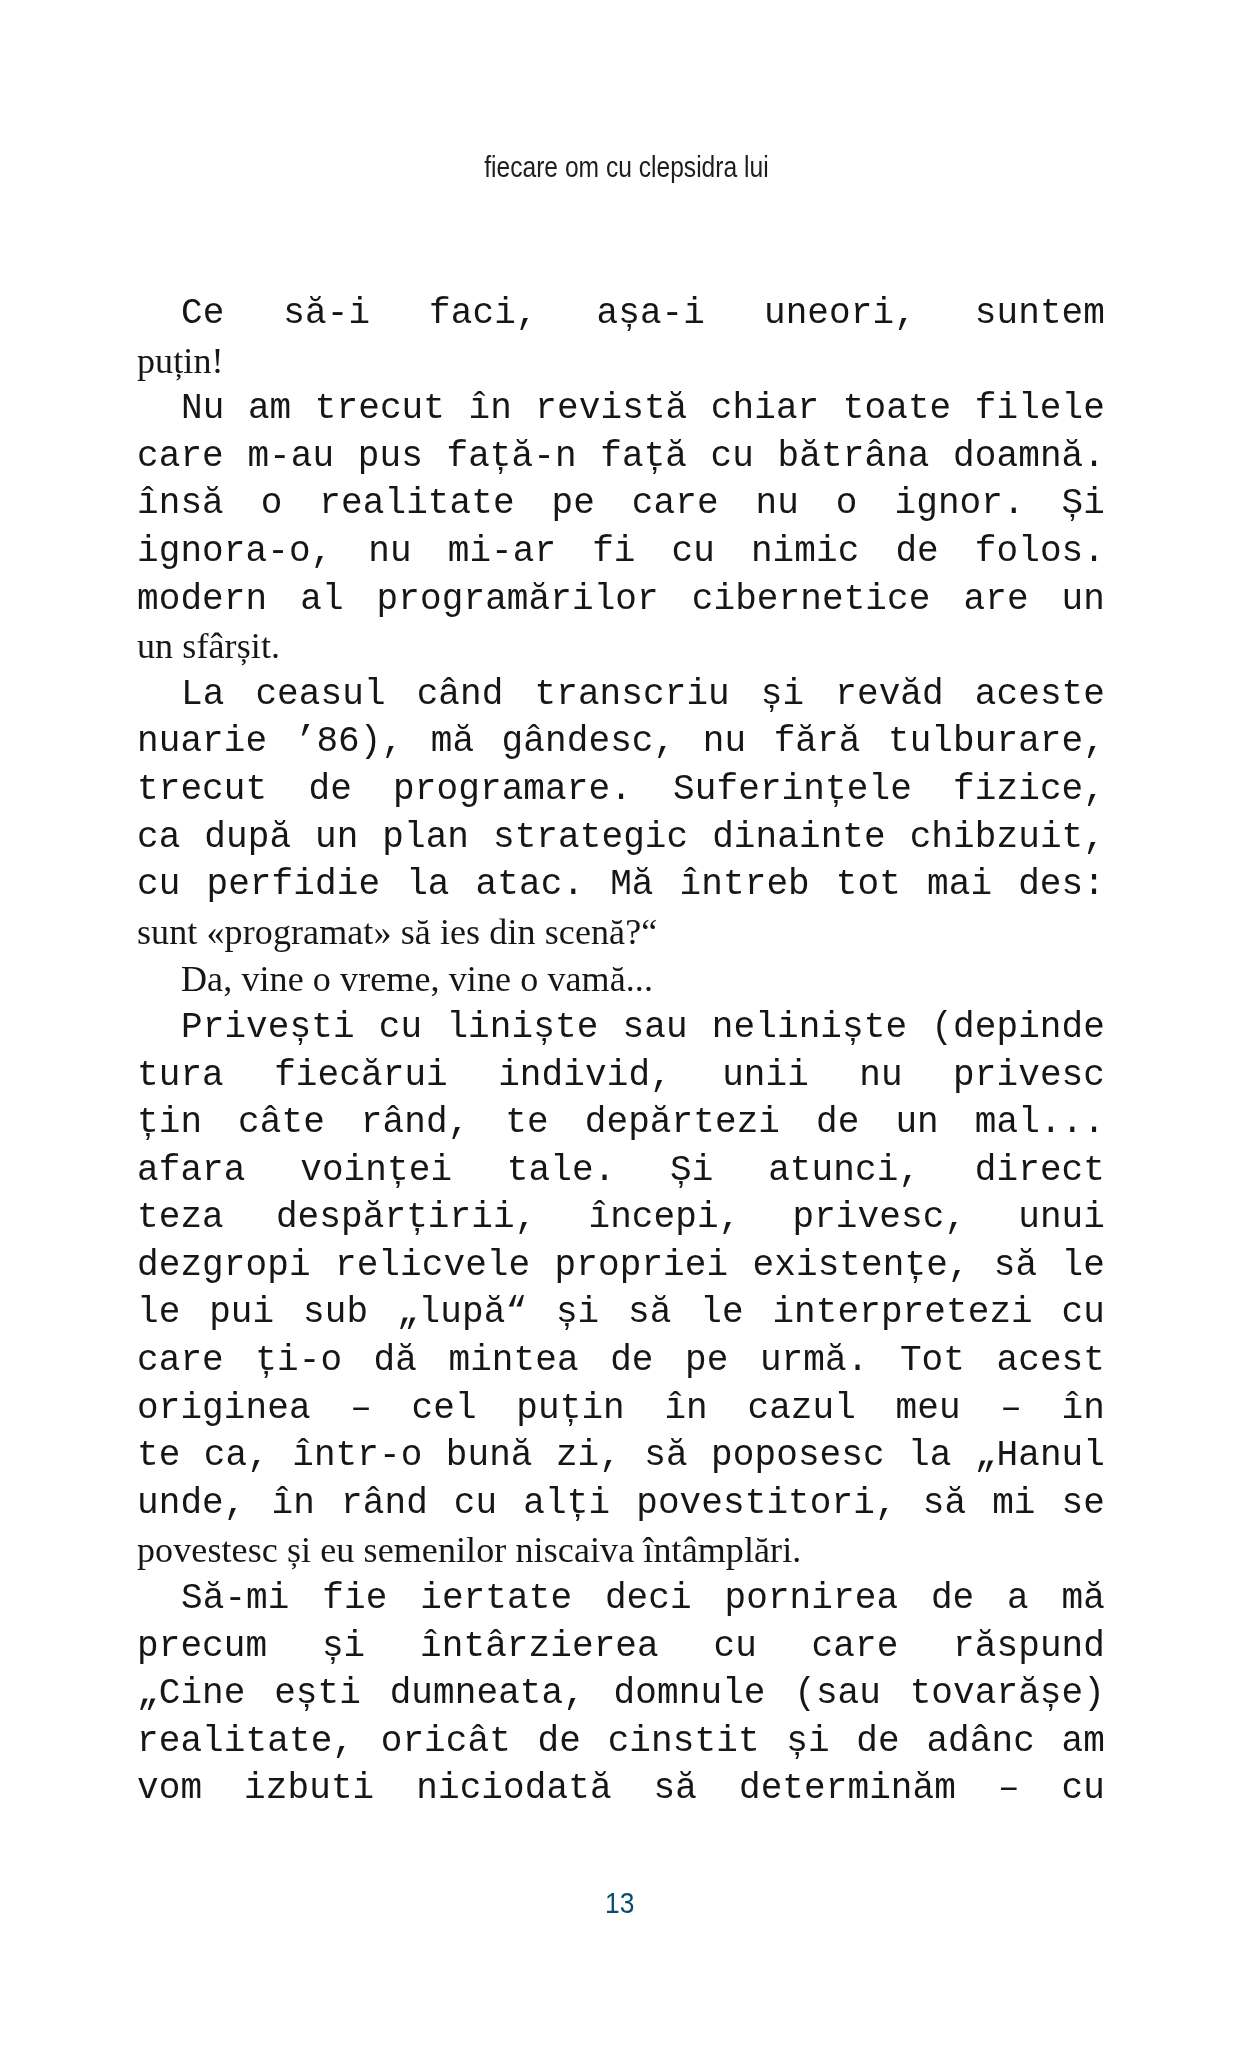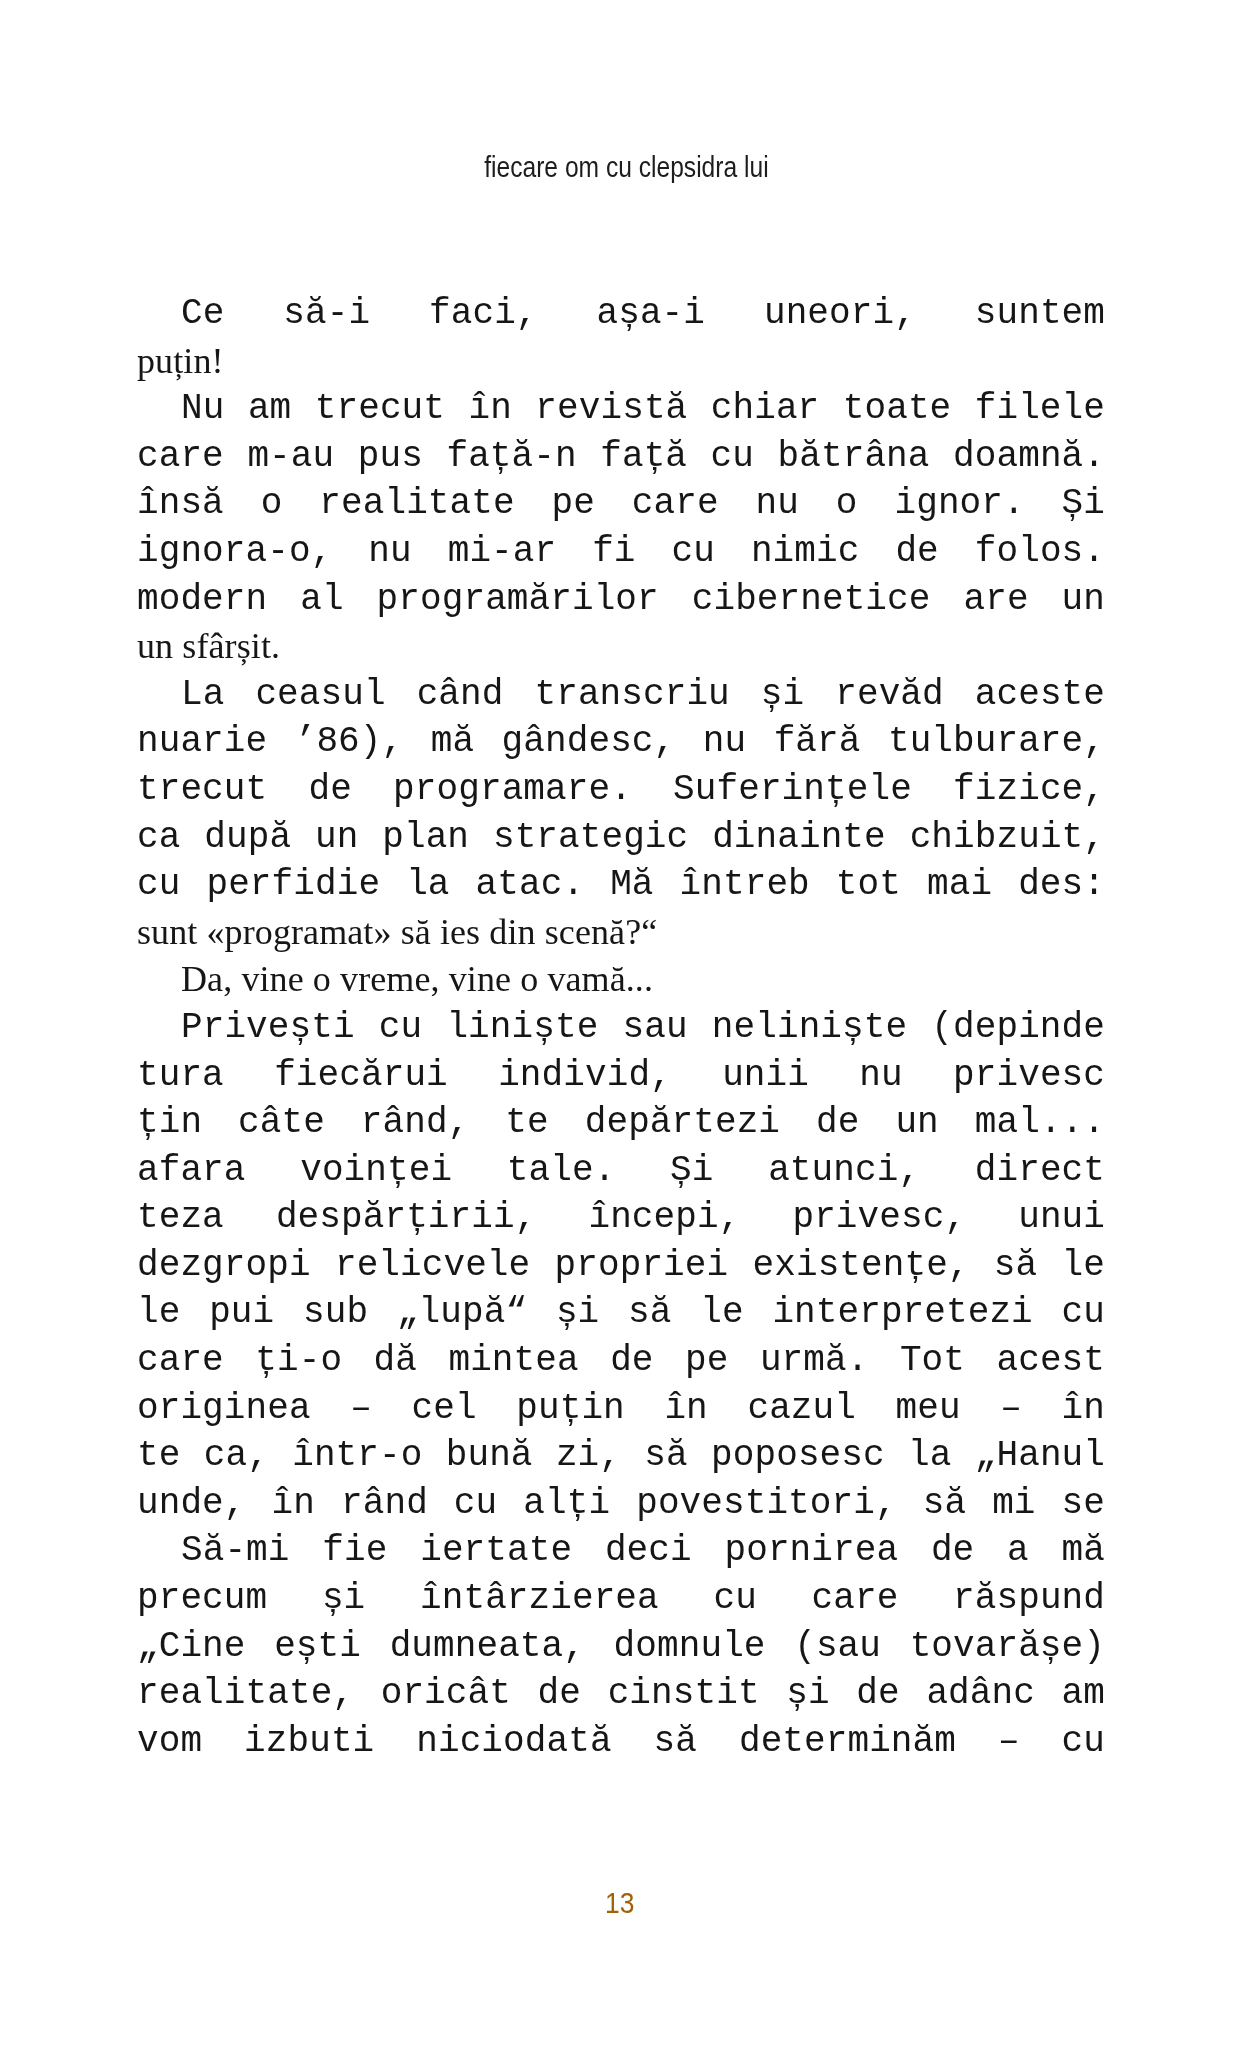--- a/index.html
+++ b/index.html
@@ -57,21 +57,21 @@
   }
   .line.indent { text-indent: 44px; }
   .page-number {
     position: absolute;
     top: 1886px;
     left: 0;
     width: 1240px;
     text-align: center;
     font-family: "Liberation Sans", sans-serif;
     font-size: 30px;
-    color: #a16207;
+    color: #0c4a6e;
   }
   .page-number .condensed {
     display: inline-block;
     transform: scaleX(0.88);
     transform-origin: center;
   }
 </style>
 </head>
 <body>
 
@@ -111,20 +111,21 @@
         <div class="line just">tura fiecărui individ, unii nu privesc deloc) cum, pu-</div>
         <div class="line just">țin câte rând, te depărtezi de un mal... despărțire în</div>
         <div class="line just">afara voinței tale. Și atunci, direct proporțional cu vi-</div>
         <div class="line just">teza despărțirii, începi, privesc, unui arheolog, să</div>
         <div class="line just">dezgropi relicvele propriei existențe, să le cercetezi, să</div>
         <div class="line just">le pui sub „lupă“ și să le interpretezi cu detașarea pe</div>
         <div class="line just">care ți-o dă mintea de pe urmă. Tot acest efort își are</div>
         <div class="line just">originea – cel puțin în cazul meu – în dorința fierbin-</div>
         <div class="line just">te ca, într-o bună zi, să poposesc la „Hanul Ancuței“,</div>
         <div class="line just">unde, în rând cu alți povestitori, să mi se permită să le</div>
+        <div class="line">povestesc și eu semenilor niscaiva întâmplări.</div>
       </div>
       <div class="para">
         <div class="line just indent">Să-mi fie iertate deci pornirea de a mă destăinui,</div>
         <div class="line just">precum și întârzierea cu care răspund tocitei întrebări:</div>
         <div class="line just">„Cine ești dumneata, domnule (sau tovarășe) H.Z.?“ În</div>
         <div class="line just">realitate, oricât de cinstit și de adânc am fora noi, nu</div>
         <div class="line just">vom izbuti niciodată să determinăm – cu dorința de</div>
       </div>
     </div>
 

